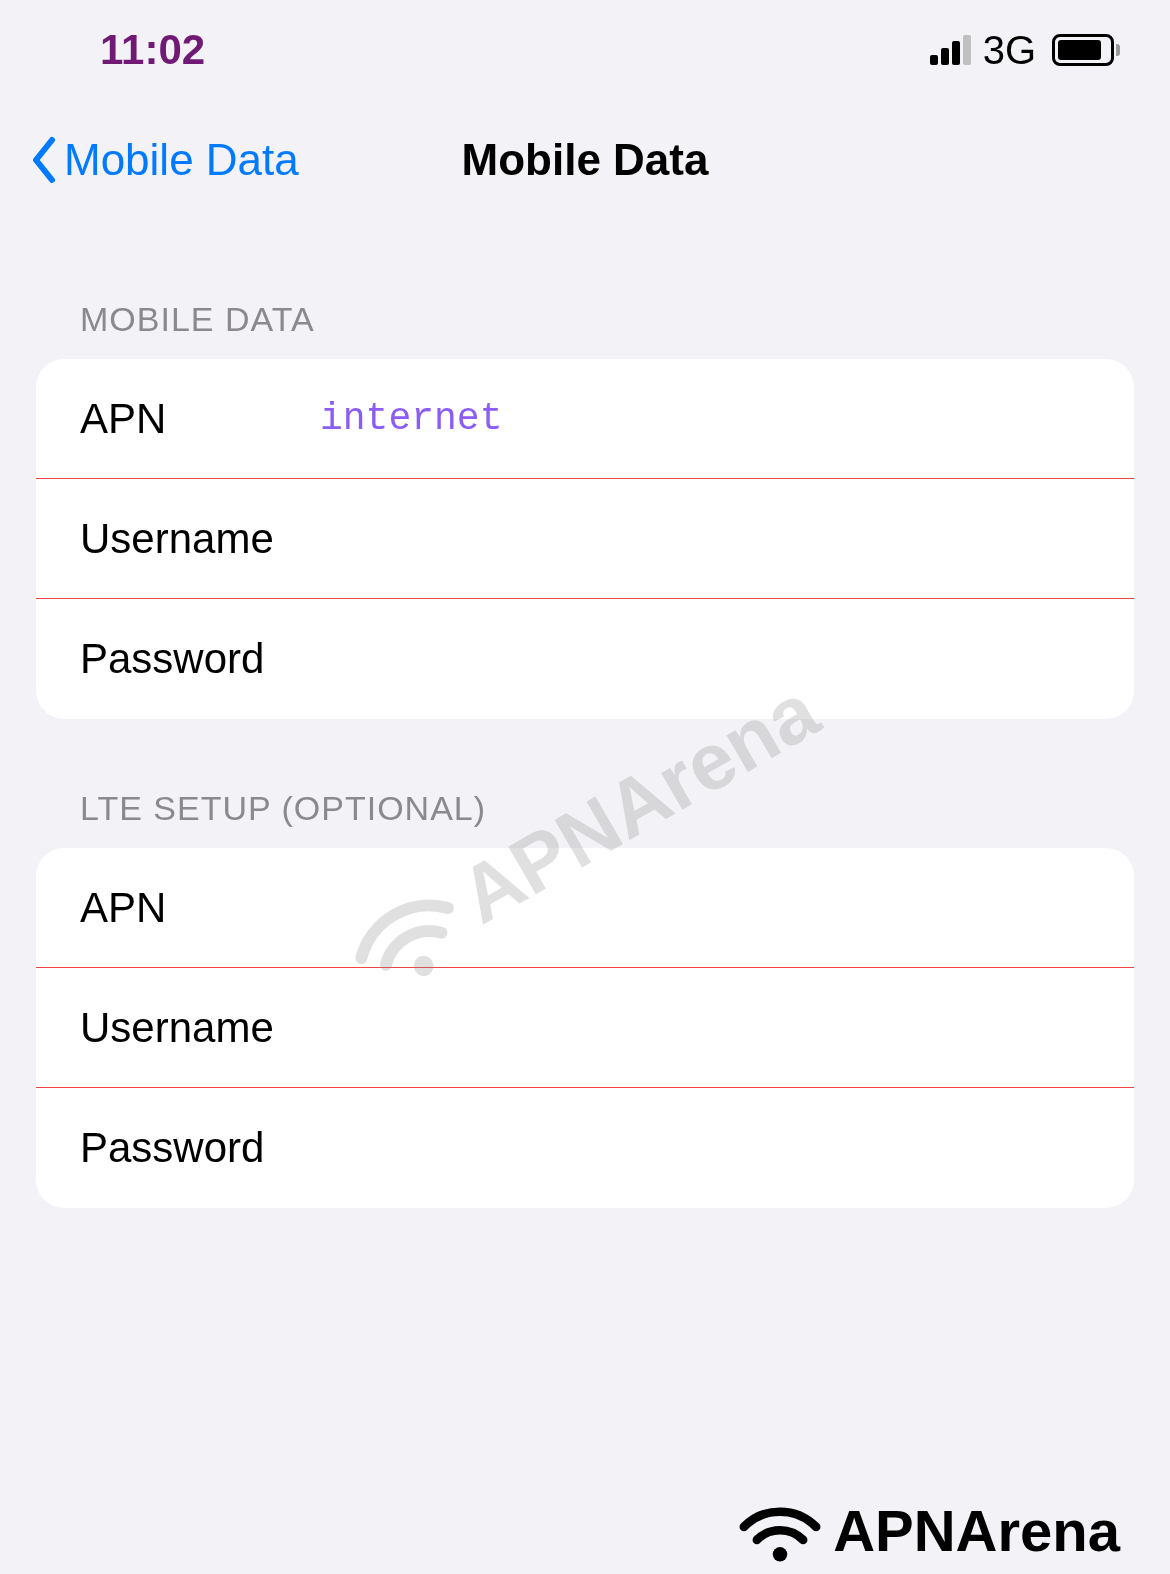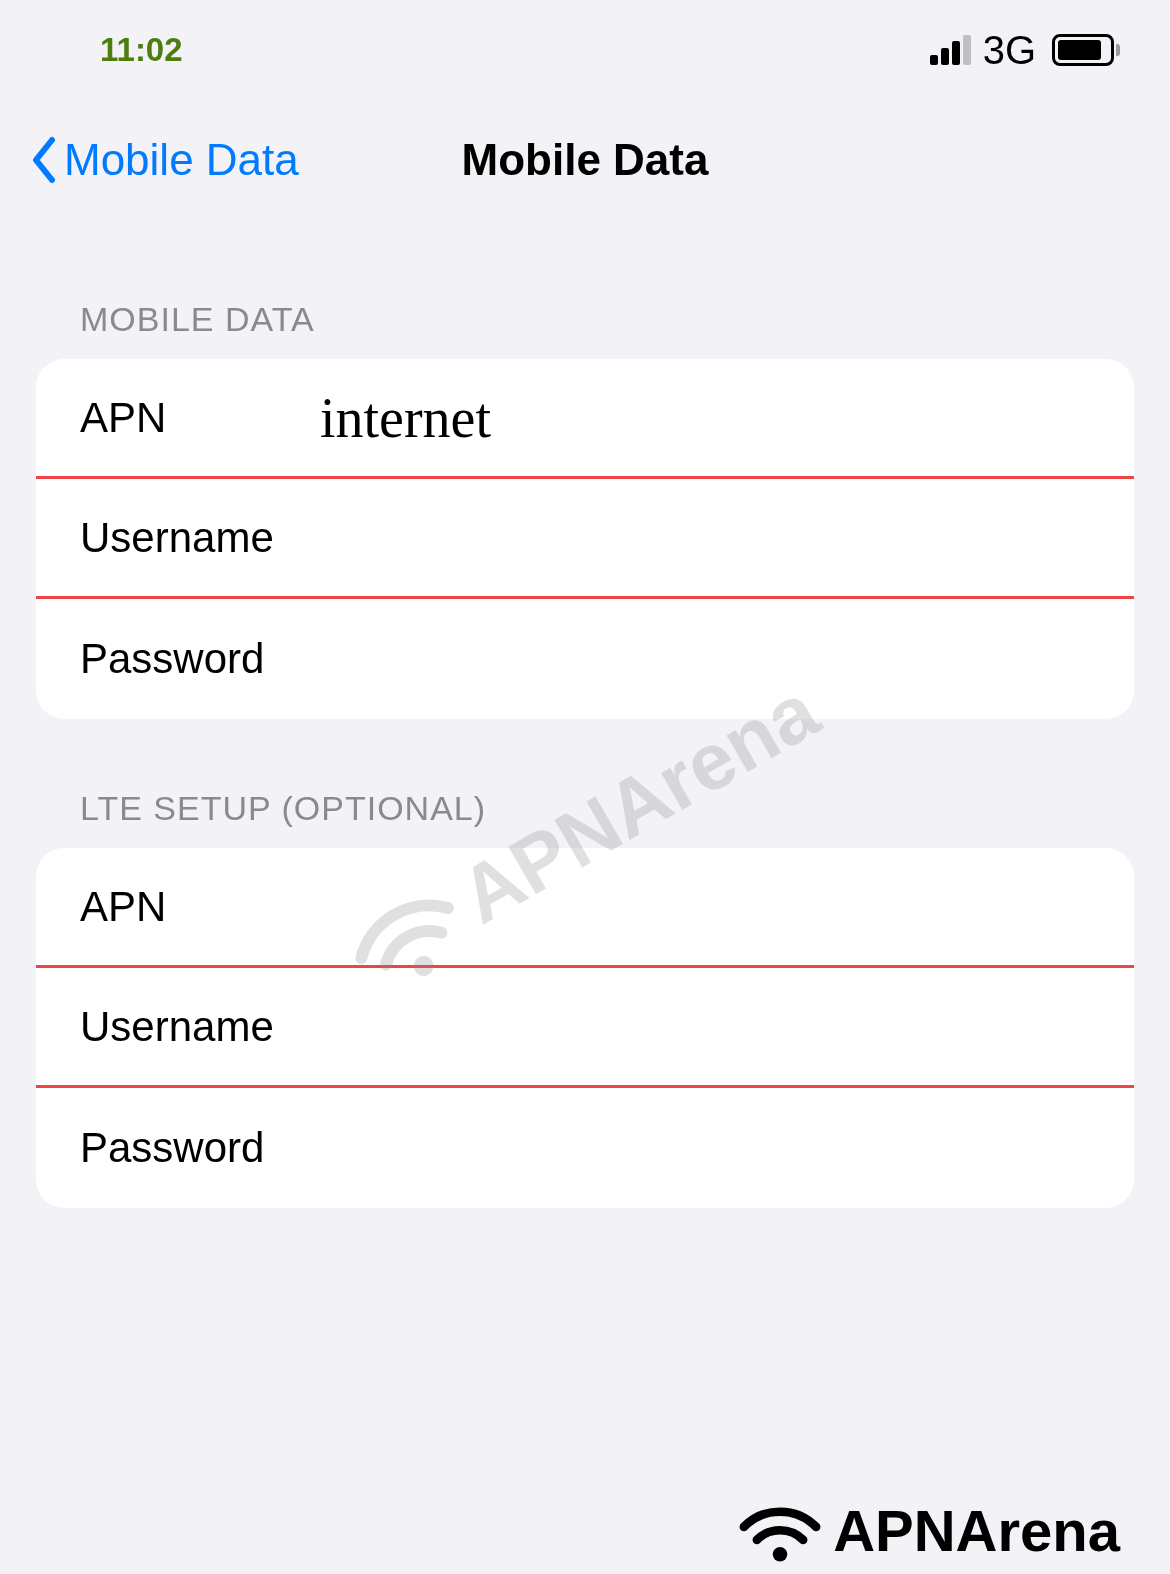--- a/index.html
+++ b/index.html
@@ -17,23 +17,23 @@
       overflow: hidden;
     }
     .status-bar {
       height: 100px;
       display: flex;
       align-items: center;
       justify-content: space-between;
       padding: 0 50px 0 100px;
     }
     .status-time {
-      font-size: 33px;
+      font-size: 42px;
       font-weight: 600;
-      color: #4d7c0f;
+      color: #701a75;
     }
     .status-right {
       display: flex;
       align-items: center;
       gap: 12px;
     }
     .signal-bars {
       display: flex;
       align-items: flex-end;
       gap: 3px;
@@ -126,39 +126,39 @@
       background: #fff;
       border-radius: 28px;
       margin: 0 36px 70px 36px;
       overflow: hidden;
     }
     .row {
       display: flex;
       align-items: center;
       height: 120px;
       padding: 0 44px;
-      border-bottom: 3px solid #ef4444;
+      border-bottom: 1px solid #ef4444;
     }
     .row:last-child {
       border-bottom: none;
     }
     .row-label {
       font-size: 42px;
       color: #000;
       width: 240px;
       flex-shrink: 0;
     }
     .row-input {
-      font-size: 56px;
-      color: #000000;
+      font-size: 38px;
+      color: #8b5cf6;
       border: none;
       outline: none;
       background: transparent;
       flex: 1;
-      font-family: Liberation Serif, serif;
+      font-family: Liberation Mono, monospace;
     }
     .watermark-center {
       position: absolute;
       top: 790px;
       left: 320px;
       transform: rotate(-30deg);
       opacity: 0.25;
       display: flex;
       align-items: center;
       gap: 10px;

